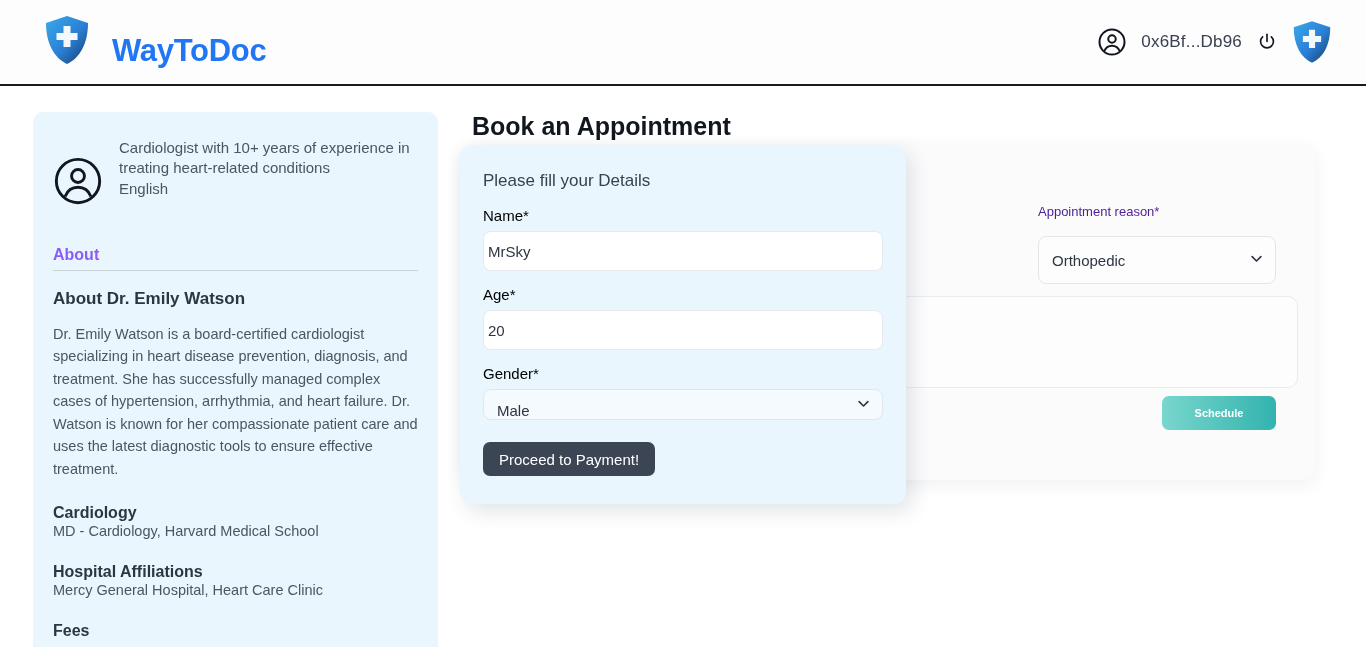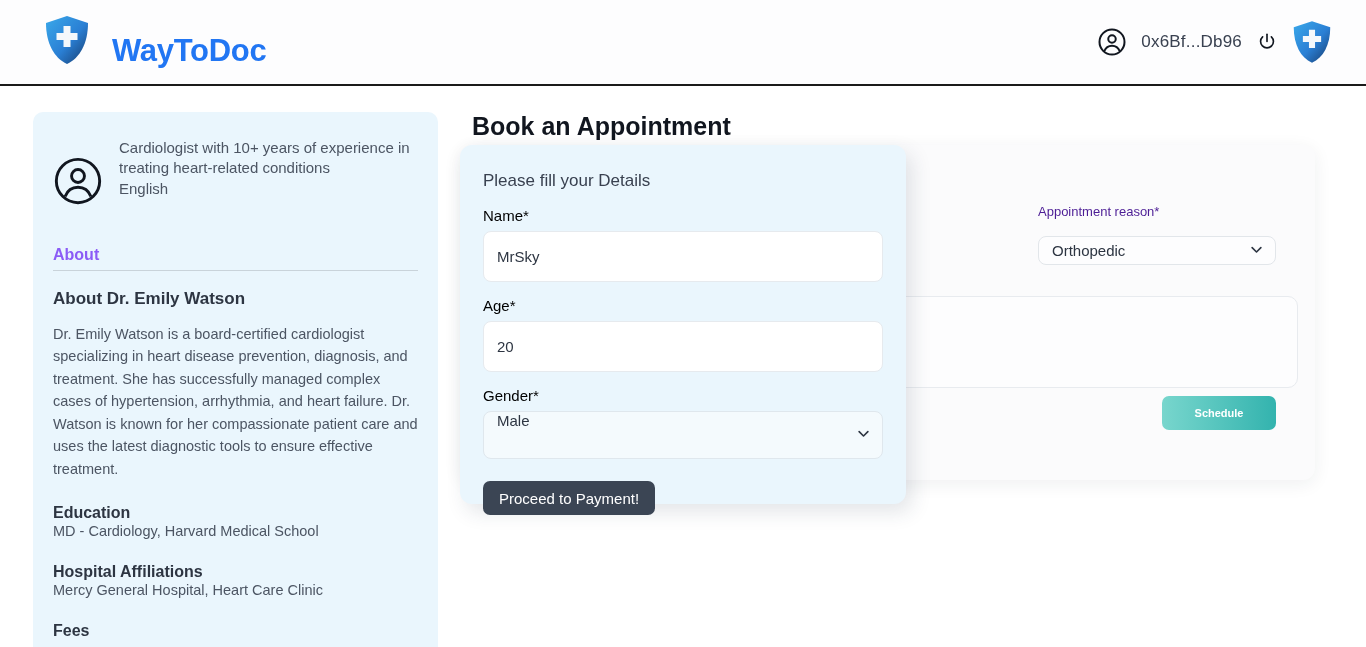--- a/index.html
+++ b/index.html
@@ -99,21 +99,21 @@
     box-shadow: 0 4px 18px rgba(30,40,60,0.07);
   }
   .field-label {
     font-size: 13px; color: #4c1d95;
   }
   .reason-group {
     position: absolute; left: 578px; top: 57px; width: 238px;
   }
   .select-box {
     position: relative; margin-top: 16px;
-    height: 29px; background: #fdfdfe;
+    height: 48px; background: #fdfdfe;
     border: 1px solid #e2e6ea; border-radius: 8px;
     display: flex; align-items: center;
     padding: 0 44px 0 13px;
     font-size: 15px; color: #2d3542;
     cursor: pointer;
   }
   .select-chevron {
     position: absolute; right: 11px; top: 50%;
     transform: translateY(-50%);
     pointer-events: none;
@@ -146,35 +146,35 @@
     box-shadow: 6px 8px 20px rgba(40,55,75,0.13);
     padding: 26px 23px 0 23px;
   }
   .modal-title {
     font-size: 17px; color: #394150; margin-bottom: 16px;
   }
   .form-label {
     font-size: 15px; color: #000000; display: block; margin-bottom: 7px;
   }
   .text-input {
-    width: 400px; height: 51px;
+    width: 400px; height: 40px;
     background: #ffffff;
     border: 1px solid #e6eaee; border-radius: 8px;
-    padding: 0 13px;
+    padding: 0 4px;
     font-family: "Liberation Sans", sans-serif;
     font-size: 15px; color: #2d3542;
     outline: none;
     margin-bottom: 15px;
   }
   .gender-select {
     position: relative;
-    width: 400px; height: 48px;
+    width: 400px; height: 31px;
     background: #f4fafd;
     border: 1px solid #dfe7ed; border-radius: 8px;
-    display: flex; align-items: flex-start;
+    display: flex; align-items: flex-end;
     padding: 0 30px 0 13px;
     font-size: 15px; color: #2d3542;
     cursor: pointer; margin-bottom: 22px;
   }
   .proceed-btn {
     height: 34px; padding: 0 16px;
     background: #3b4554; color: #ffffff;
     border: none; border-radius: 7px;
     font-size: 15px; font-weight: normal;
     font-family: "Liberation Sans", sans-serif;
@@ -247,21 +247,21 @@
       <span class="tab-item">About</span>
       <div class="tab-divider"></div>
     </div>
 
     <div class="section">
       <div class="section-title">About Dr. Emily Watson</div>
       <div class="section-body about-body">Dr. Emily Watson is a board-certified cardiologist specializing in heart disease prevention, diagnosis, and treatment. She has successfully managed complex cases of hypertension, arrhythmia, and heart failure. Dr. Watson is known for her compassionate patient care and uses the latest diagnostic tools to ensure effective treatment.</div>
     </div>
 
     <div class="sub-section">
-      <div class="sub-title">Education</div>
+      <div class="sub-title">Cardiology</div>
       <div class="sub-body">MD - Cardiology, Harvard Medical School</div>
     </div>
 
     <div class="sub-section">
       <div class="sub-title">Hospital Affiliations</div>
       <div class="sub-body">Mercy General Hospital, Heart Care Clinic</div>
     </div>
 
     <div class="sub-section">
       <div class="sub-title">Fees</div>

